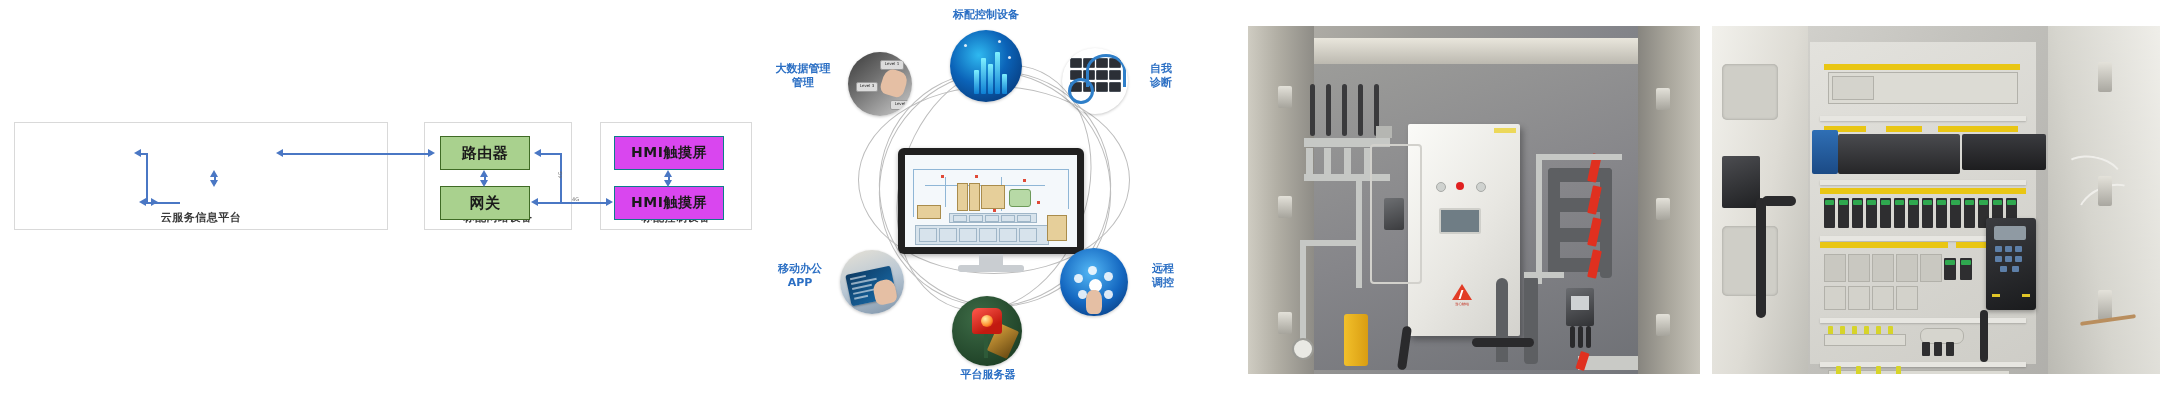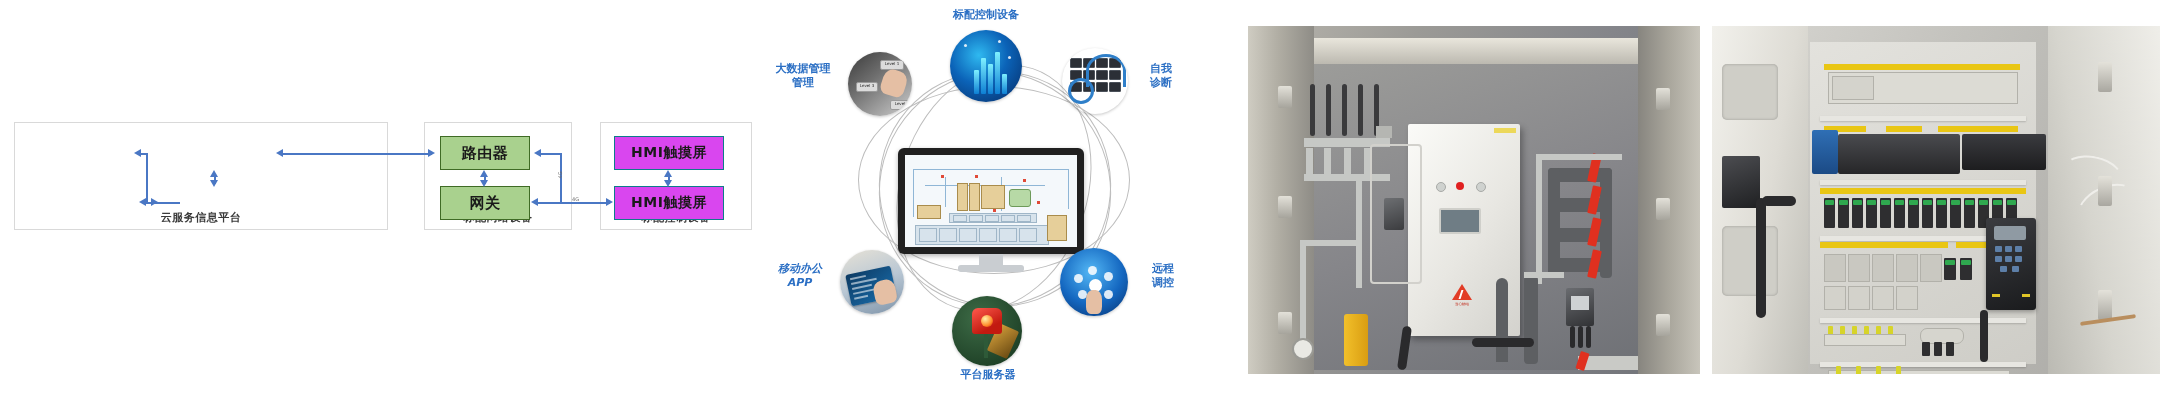--- a/index.html
+++ b/index.html
@@ -63,21 +63,21 @@
     background:radial-gradient(circle at 40% 35%,#2fb9f0 0%,#0b63b8 45%,#062a63 100%);}
   #l-bigdata{left:160px;top:8px;width:132px;}
   #b-auth{left:88px;top:52px;width:64px;height:64px;
     background:linear-gradient(140deg,#3a3a3a 0%,#6f6f6f 40%,#cfcfcf 100%);}
   #l-auth{left:0px;top:62px;width:86px;}
   #b-diag{left:302px;top:48px;width:66px;height:66px;
     background:linear-gradient(150deg,#8d98a5 0%,#4e5866 55%,#2b3views 100%);}
   #l-diag{left:372px;top:62px;width:58px;}
   #b-app{left:80px;top:250px;width:64px;height:64px;
     background:linear-gradient(160deg,#e7e2d6 0%,#b9c7d4 50%,#7e93a8 100%);}
-  #l-app{left:0px;top:262px;width:80px;font-style:italic;}
+  #l-app{left:0px;top:262px;width:80px;}
   #b-remote{left:300px;top:248px;width:68px;height:68px;
     background:radial-gradient(circle at 45% 35%,#53b7f5 0%,#1467c0 55%,#062f6b 100%);}
   #l-remote{left:374px;top:262px;width:58px;}
   #b-alarm{left:192px;top:296px;width:70px;height:70px;
     background:radial-gradient(circle at 38% 32%,#3d6b46 0%,#15341d 100%);}
   #l-alarm{left:164px;top:368px;width:128px;}
 
   .alarm-beacon{position:absolute;left:20px;top:12px;width:30px;height:26px;border-radius:6px 6px 3px 3px;
     background:linear-gradient(150deg,#ff5a4d 0%,#c21a10 70%);}
   .alarm-dot{position:absolute;left:29px;top:19px;width:12px;height:12px;border-radius:50%;

